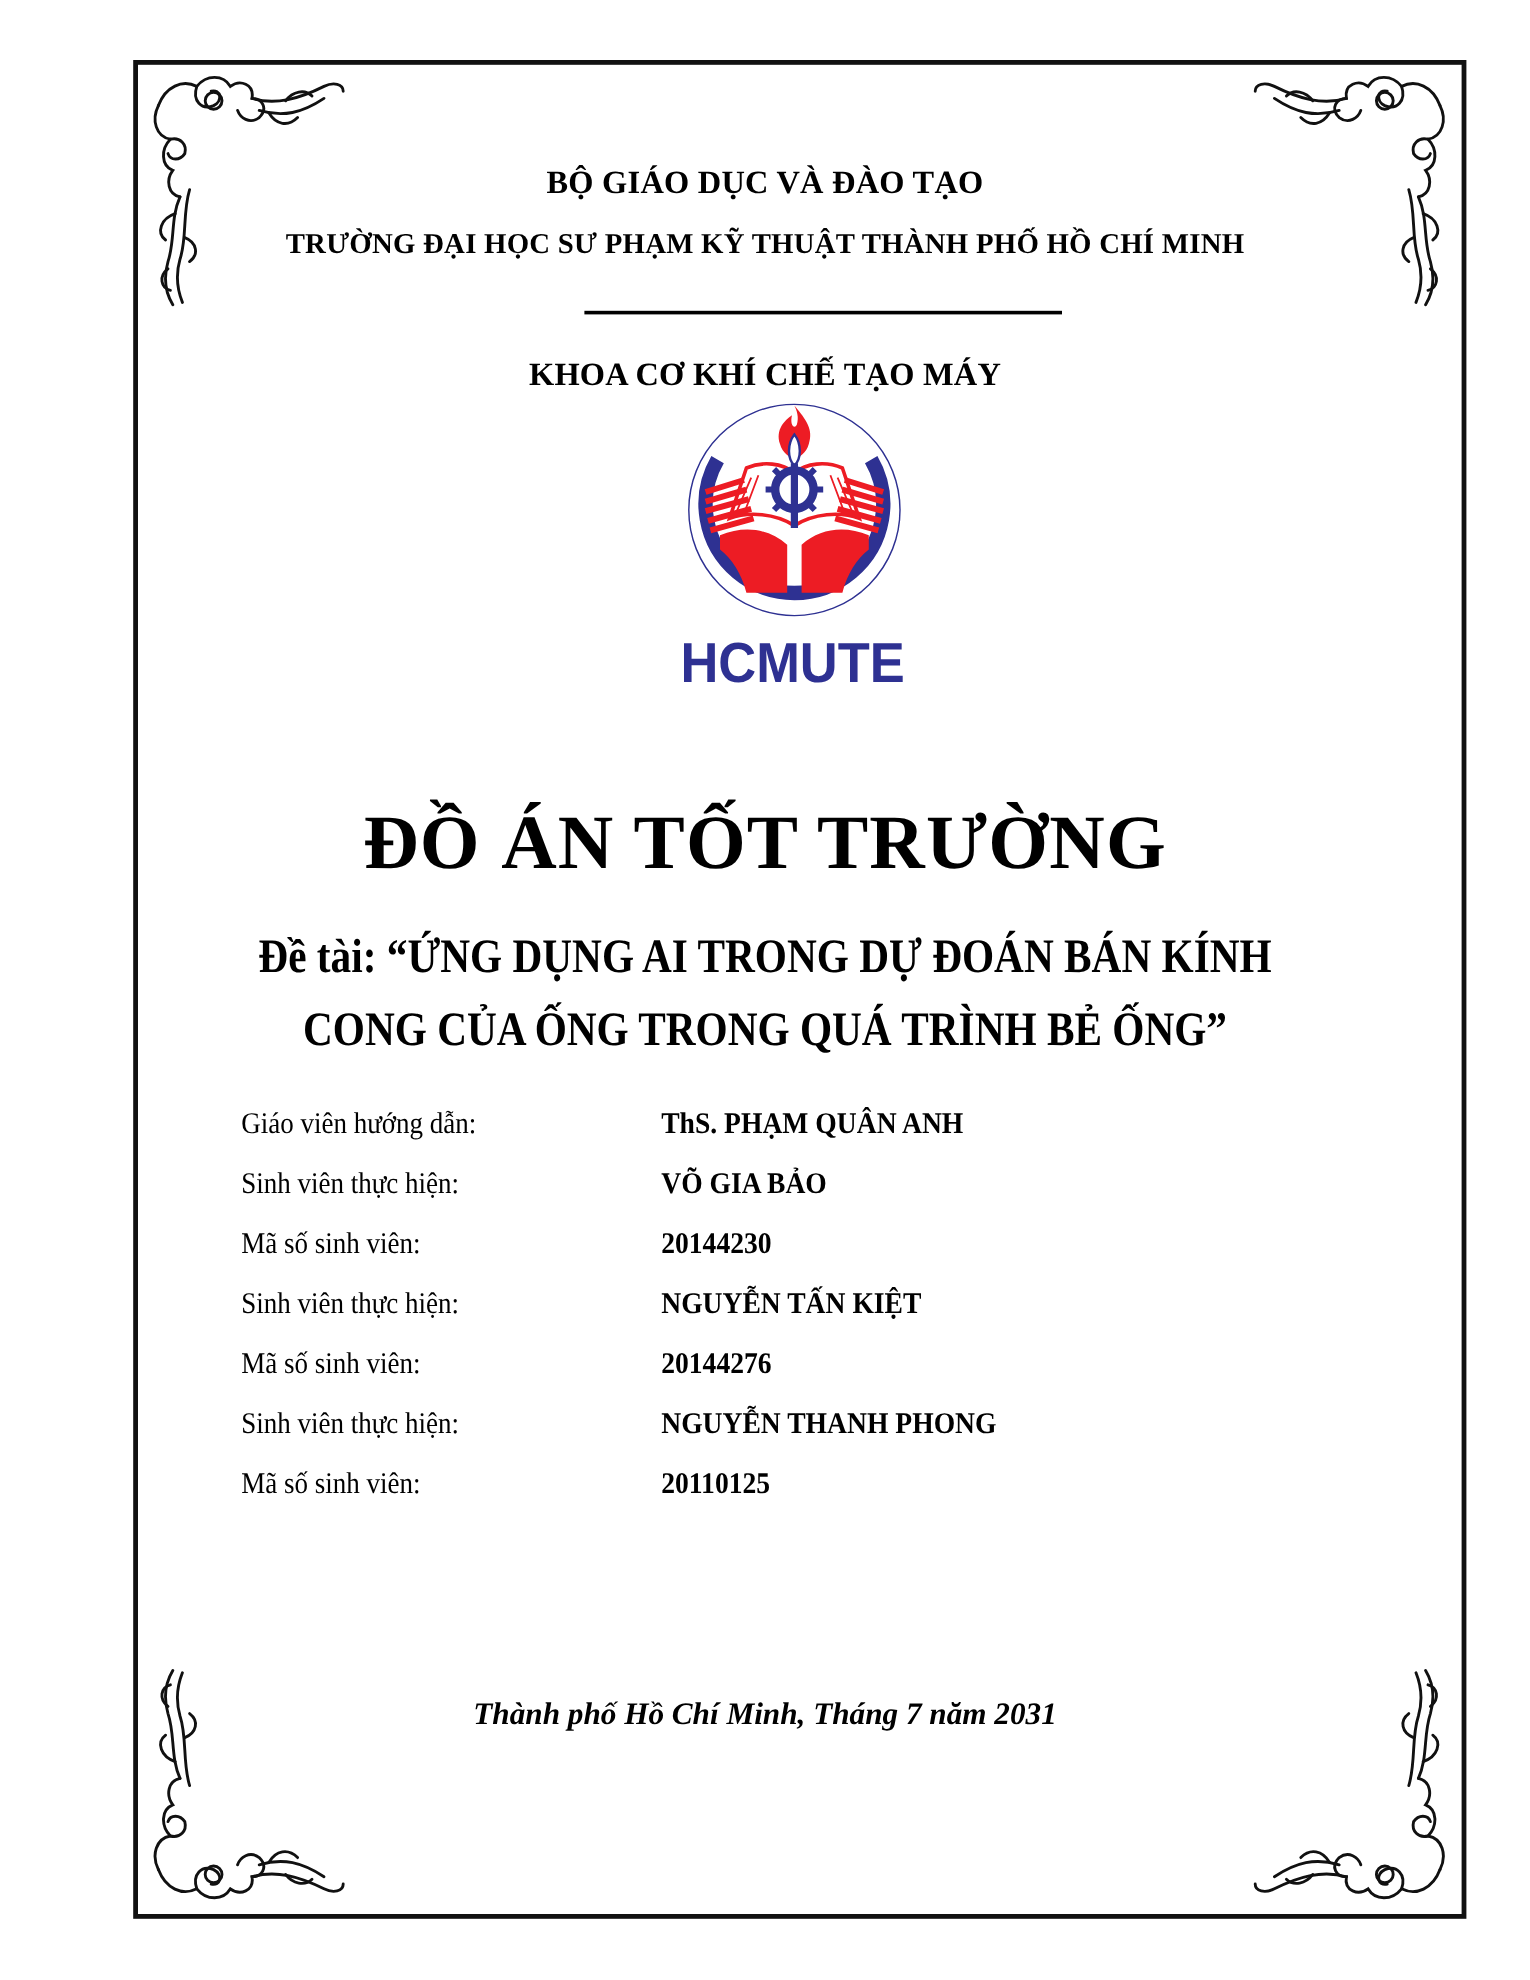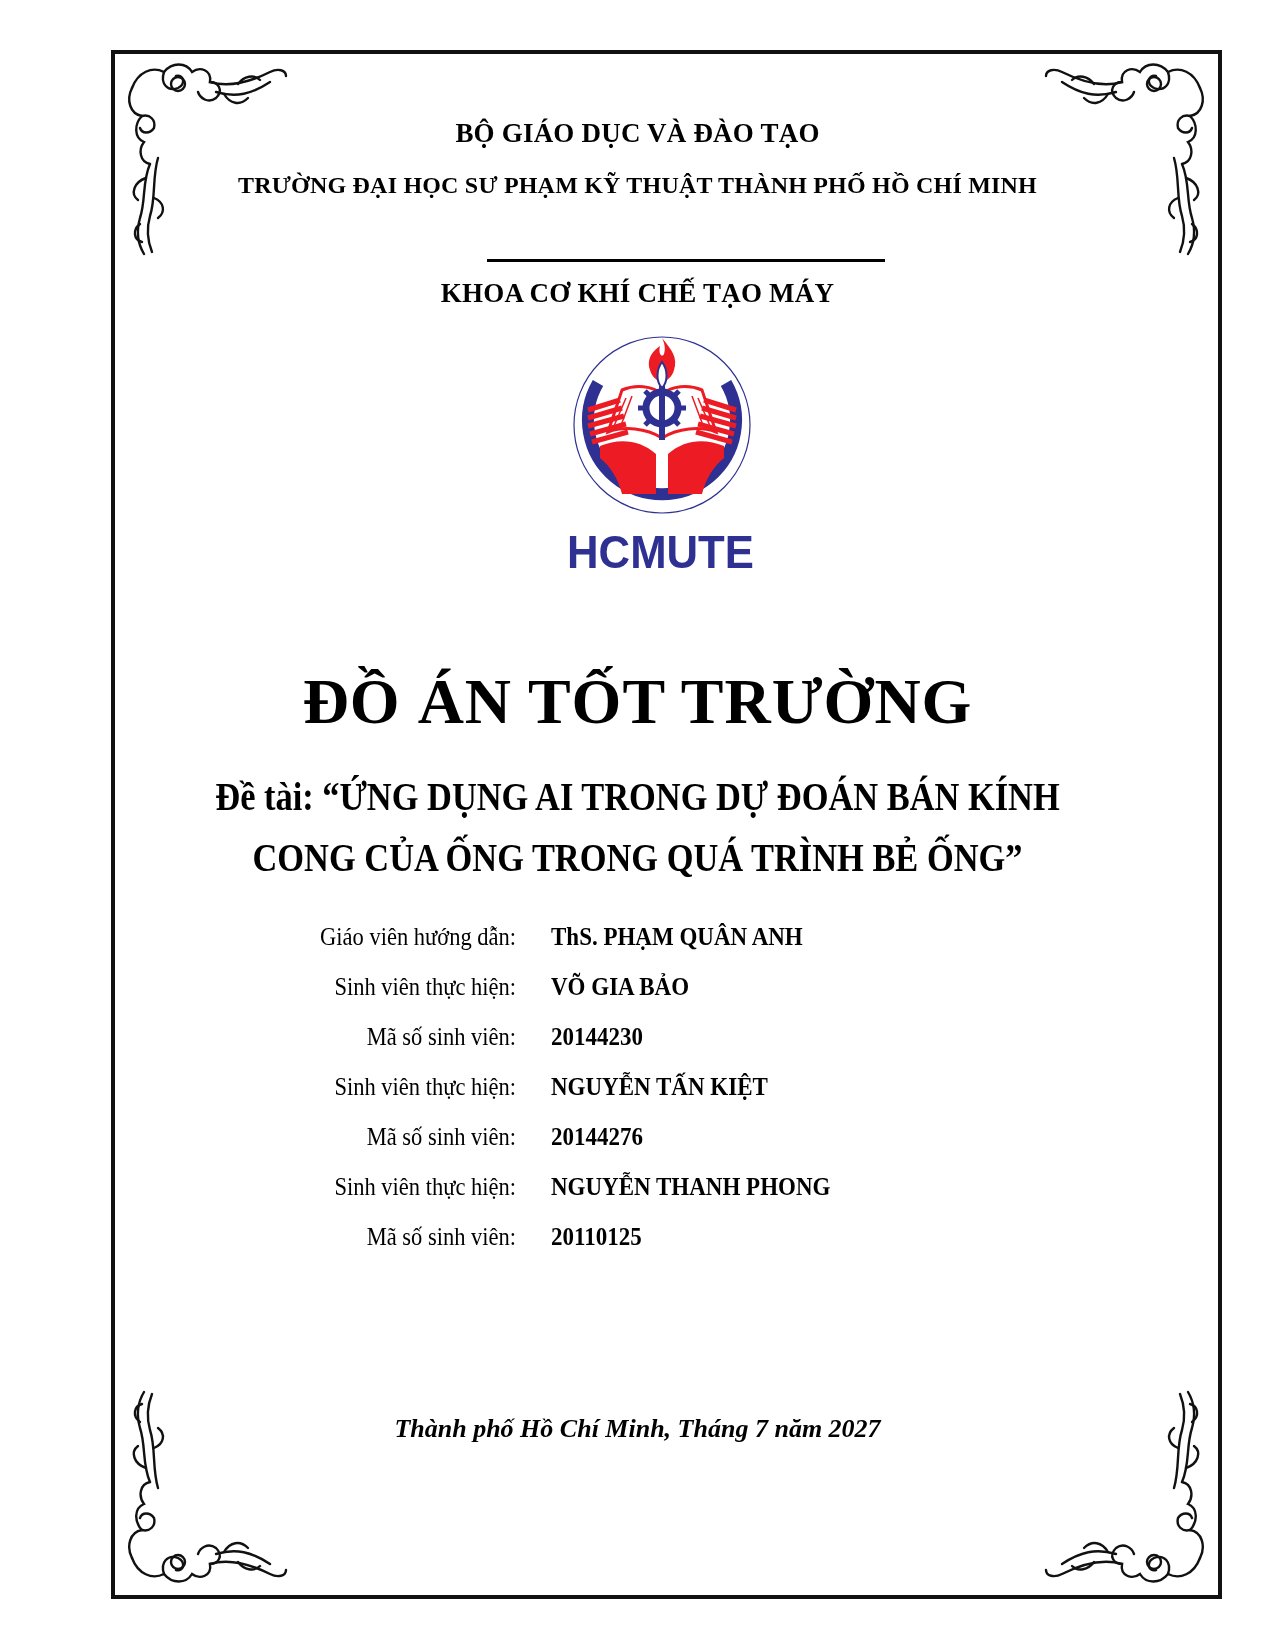--- a/index.html
+++ b/index.html
@@ -7,36 +7,36 @@
          font-family: "Liberation Serif", "DejaVu Serif", serif; color: #000; }
   .frame { position: absolute; left: 111px; top: 50px; width: 1103px; height: 1541px;
            border: 4px solid #111; box-sizing: content-box; }
   .corner { position: absolute; width: 170px; height: 200px; }
   .corner svg { width: 100%; height: 100%; display: block; }
   .c-tl { left: 120px; top: 58px; }
   .c-tr { left: 1042px; top: 58px; transform: scaleX(-1); }
   .c-bl { left: 120px; top: 1388px; transform: scaleY(-1); }
   .c-br { left: 1042px; top: 1388px; transform: scale(-1,-1); }
   .center-line { position: absolute; left: 0; width: 1275px; text-align: center; white-space: nowrap; }
-  .hdr { font-weight: bold; font-size: 27px; letter-spacing: 0.2px; }
+  .hdr { font-weight: bold; font-size: 27px; letter-spacing: 0.2px; margin-top: 19px; }
   .ministry { top: 118px; }
   .university { top: 172px; font-size: 24px; }
   .divider { position: absolute; left: 487px; top: 259px; width: 398px; height: 3px; background: #000; }
   .faculty { top: 278px; }
   .logo { position: absolute; left: 560px; top: 328px; width: 200px; height: 245px; }
   .logo svg { width: 100%; height: 100%; display: block; }
   .logo-text { position: absolute; left: 0; width: 200px; top: 196px; text-align: center;
                font-family: "Liberation Sans", "DejaVu Sans", sans-serif; font-weight: bold;
                font-size: 47px; color: #2e3192; letter-spacing: 0px; transform: scaleX(0.93); }
   .title { top: 665px; font-size: 64px; font-weight: bold; letter-spacing: 1px; }
   .subject { font-size: 40px; font-weight: bold; transform: scaleX(0.86); transform-origin: center; }
   .subject-1 { top: 773px; }
   .subject-2 { top: 834px; }
   .info { position: absolute; left: 201px; top: 912px; width: 800px; }
-  .info-row { display: flex; height: 50px; align-items: center; font-size: 25px; text-align: right; }
+  .info-row { display: flex; height: 50px; align-items: center; font-size: 25px; }
   .info-label { width: 350px; transform: scaleX(0.9); transform-origin: left; }
   .info-value { font-weight: bold; transform: scaleX(0.92); transform-origin: left; }
   .date { top: 1414px; font-size: 26px; font-weight: bold; font-style: italic; }
 </style>
 </head>
 <body>
 
 <div class="frame"></div>
 
 <div class="corner c-tl">
@@ -170,13 +170,13 @@
   <div class="info-row">
     <span class="info-label">Sinh viên thực hiện:</span>
     <span class="info-value">NGUYỄN THANH PHONG</span>
   </div>
   <div class="info-row">
     <span class="info-label">Mã số sinh viên:</span>
     <span class="info-value">20110125</span>
   </div>
 </div>
 
-<div class="center-line date">Thành phố Hồ Chí Minh, Tháng 7 năm 2027</div>
+<div class="center-line date">Thành phố Hồ Chí Minh, Tháng 7 năm 2031</div>
 
 </body></html>

